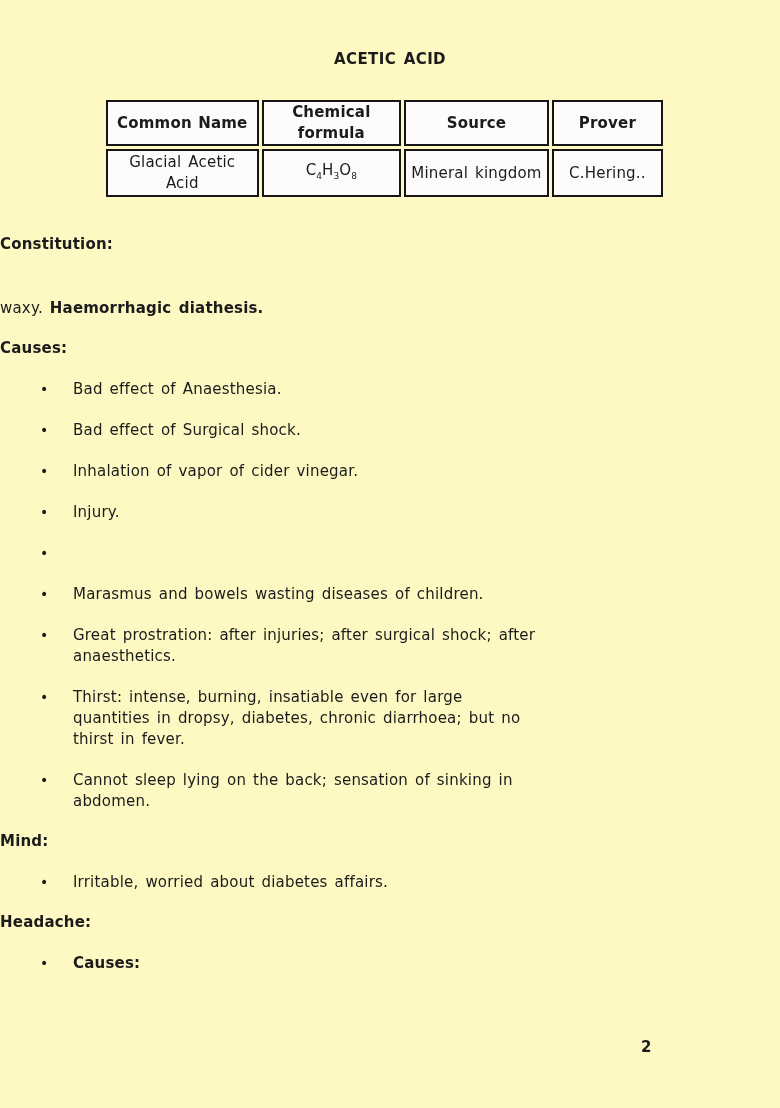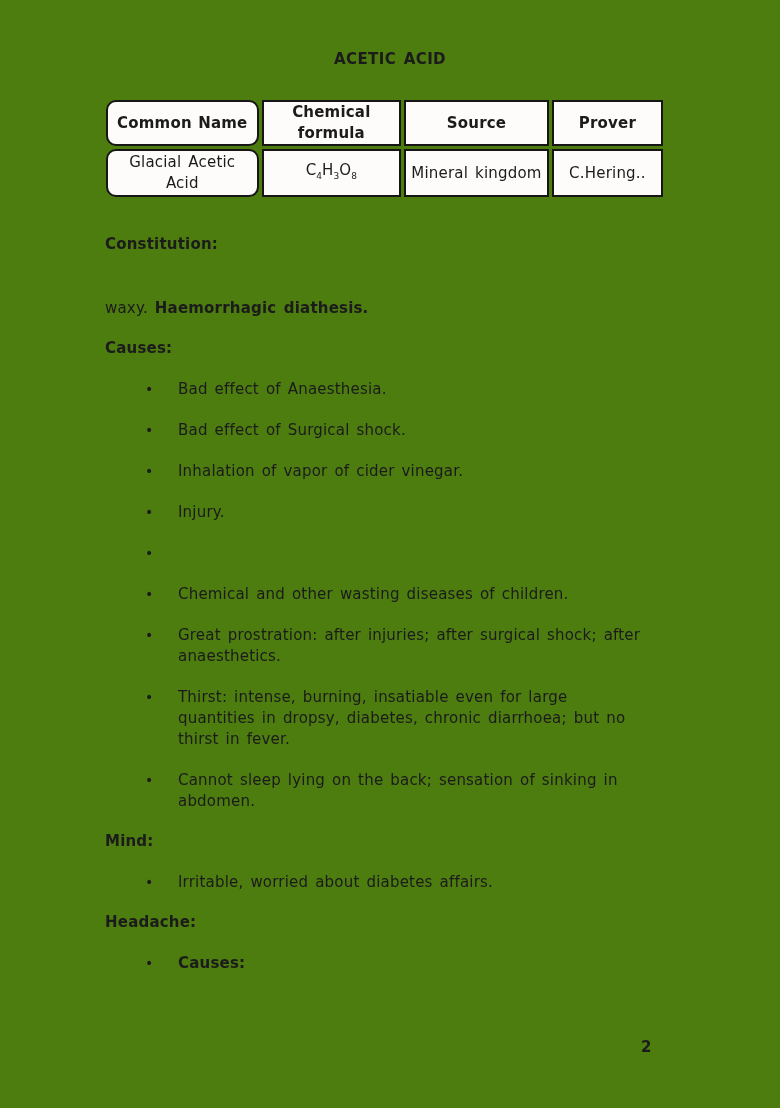--- a/index.html
+++ b/index.html
@@ -5,21 +5,21 @@
   html, body {
     margin: 0;
     padding: 0;
     background: #e8e8e8;
   }
   .page {
     position: relative;
     width: 780px;
     height: 1108px;
     margin: 0 auto;
-    background: #4d7c0f;
+    background: #fef9c3;
     color: #1b1b1b;
     font-family: "DejaVu Sans", "Liberation Sans", sans-serif;
     font-size: 15px;
     line-height: 21px;
     letter-spacing: 0.2px;
     word-spacing: 2px;
     overflow: hidden;
     box-sizing: border-box;
     padding-top: 50px;
   }
@@ -50,30 +50,29 @@
     height: 30px;
     font-size: 15px;
     font-weight: bold;
     letter-spacing: 0.2px;
     word-spacing: 1px;
   }
   .remedy-table td {
     height: 44px;
     font-size: 15px;
   }
-  .col-1 { width: 28.0%; border-radius: 10px; }
+  .col-1 { width: 28.0%; }
   .col-2 { width: 25.5%; }
   .col-3 { width: 26.5%; }
   .col-4 { width: 20.0%; margin-left: 47px; }
   .formula sub {
     font-size: 9px;
     letter-spacing: 0;
   }
   .content {
-    margin-left: 105px;
     width: 575px;
   }
   .sec-heading {
     margin: 19px 0 0 0;
     font-size: 15px;
     font-weight: bold;
     line-height: 21px;
     word-spacing: 1px;
   }
   .sec-heading.first {
@@ -163,21 +162,21 @@
       </div>
     </div>
 
 
     <div class="bullet-list">
       <div class="bullet">
         <span class="dot">•</span>
       </div>
       <div class="bullet">
         <span class="dot">•</span>
-        <span class="li-text">Chemical and other wasting diseases of children.</span>
+        <span class="li-text">Marasmus and bowels wasting diseases of children.</span>
       </div>
       <div class="bullet">
         <span class="dot">•</span>
         <span class="li-text">Great prostration: after injuries; after surgical shock; after
 anaesthetics.</span>
       </div>
       <div class="bullet">
         <span class="dot">•</span>
         <span class="li-text">Thirst: intense, burning, insatiable even for large
 quantities in dropsy, diabetes, chronic diarrhoea; but no

